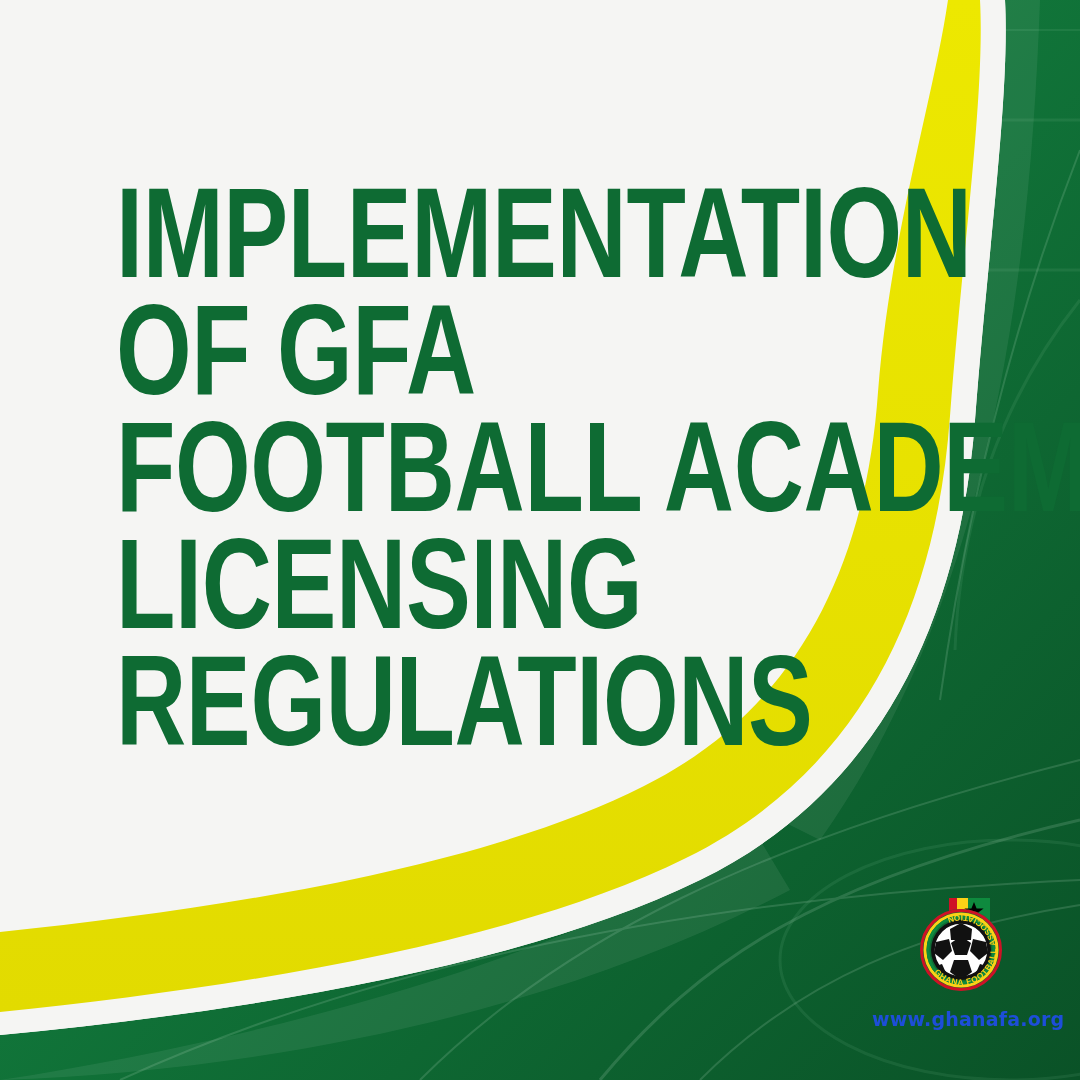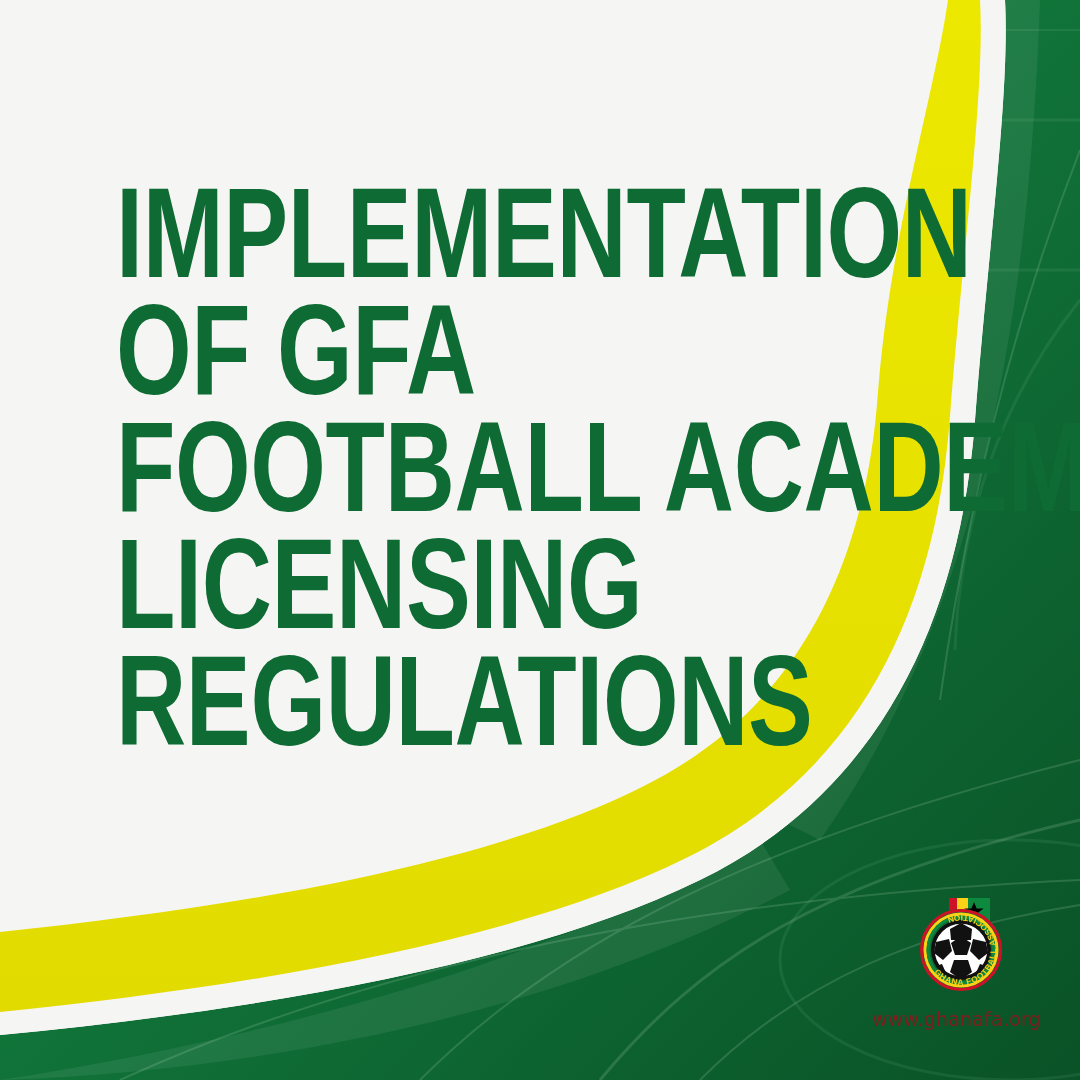--- a/index.html
+++ b/index.html
@@ -71,23 +71,23 @@
     top: 0;
     width: 118px;
     height: 124px;
   }
   .logo-url {
     position: absolute;
     left: 0;
     top: 136px;
     width: 176px;
     text-align: left;
-    color: #7f1d1d;
+    color: #1d4ed8;
     font-family: "DejaVu Sans", sans-serif;
-    font-weight: normal;
+    font-weight: bold;
     font-size: 19px;
     letter-spacing: 0.2px;
     white-space: nowrap;
   }
 </style>
 </head>
 <body>
 
 <div class="poster">
 

